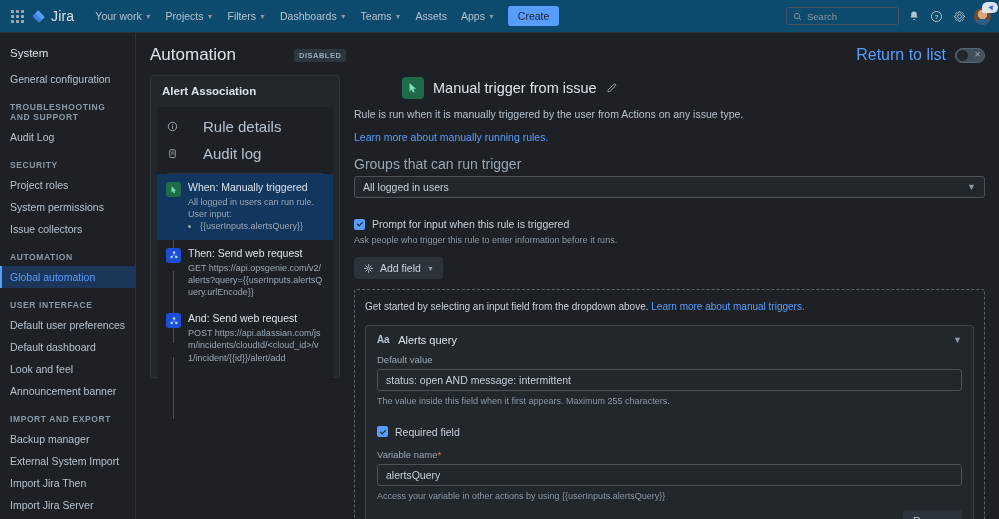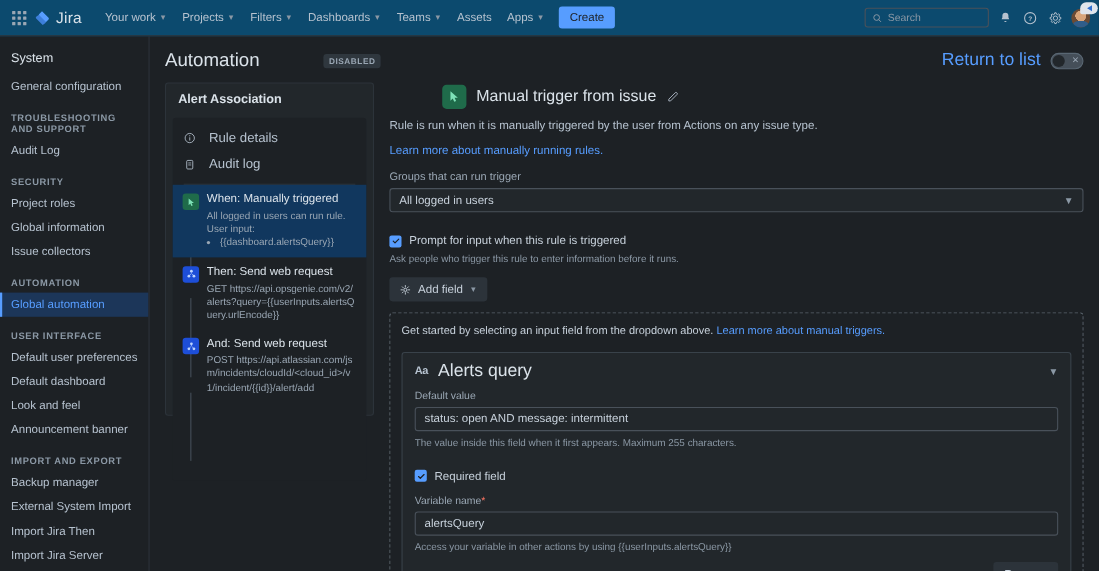--- a/index.html
+++ b/index.html
@@ -101,21 +101,21 @@
 
   .content { display: flex; padding: 0 14px; gap: 14px; }
 
   
   .rule-panel {
     width: 190px; flex: none; background: #22272b; border: 1px solid #2c333a;
     border-radius: 3px; padding: 9px 0 0 0; height: 303px;
   }
   .rule-panel-title { font-size: 11.5px; font-weight: 700; color: #dbe3ea; padding: 0 11px 10px 11px; }
   .rule-inner { background: #1d2125; border-radius: 3px; margin: 0 6px; padding: 6px 0 8px 0; height: 330px; position: relative; }
-  .rp-link { display: flex; align-items: center; gap: 12px; padding: 5px 10px; font-size: 12px; color: #b6c2cf; }
+  .rp-link { display: flex; align-items: center; gap: 25px; padding: 5px 10px; font-size: 15px; color: #b6c2cf; }
   .rp-sep { height: 1px; background: #2c333a; margin: 6px 10px 0 10px; }
 
   .node { display: flex; gap: 7px; padding: 7px 9px 7px 9px; position: relative; }
   .node.sel { background: #11375e; }
   .node-icon {
     width: 15px; height: 15px; border-radius: 3px; flex: none; margin-top: 1px;
     display: flex; align-items: center; justify-content: center;
   }
   .node-icon.green { background: #1f6b4a; }
   .node-icon.blue  { background: #1d4ed8; }
@@ -134,21 +134,21 @@
   .detail { flex: 1; padding-top: 2px; min-width: 0; }
   .detail-head { display: flex; align-items: center; gap: 9px; padding-left: 48px; }
   .detail-icon {
     width: 22px; height: 22px; border-radius: 4px; background: #1f6b4a;
     display: flex; align-items: center; justify-content: center; flex: none;
   }
   .detail-title { font-size: 14.5px; color: #dbe3ea; }
   .pencil { color: #b6c2cf; display: flex; align-items: center; }
   .desc { font-size: 10.5px; color: #b6c2cf; margin-top: 9px; }
   .lmlink { font-size: 10.5px; color: #579dff; display: block; margin-top: 11px; }
-  .flabel { font-size: 10px; color: #9aa7b4; margin-top: 13px; margin-bottom: 4px; }
+  .flabel { font-size: 14px; color: #9aa7b4; margin-top: 13px; margin-bottom: 4px; }
   .select {
     height: 22px; border: 1px solid #49515a; border-radius: 3px; background: #22272b;
     display: flex; align-items: center; padding: 0 8px; font-size: 10.5px; color: #c7d1db;
     width: 100%; position: relative;
   }
   .select .chev { margin-left: auto; color: #8b98a5; font-size: 9px; }
   .cbrow { display: flex; align-items: center; gap: 7px; margin-top: 20px; }
   .cbox {
     width: 11px; height: 11px; border-radius: 2px; background: #579dff; flex: none;
     display: flex; align-items: center; justify-content: center;
@@ -165,21 +165,21 @@
     border: 1px dashed #5a636c; border-radius: 3px; margin-top: 10px; padding: 10px;
   }
   .dash-text { font-size: 10px; color: #c7d1db; line-height: 1.45; }
   .dash-text a { color: #579dff; }
 
   .fieldcard {
     border: 1px solid #39424a; border-radius: 3px; margin-top: 10px; background: #22272b;
   }
   .fc-head { display: flex; align-items: center; gap: 9px; padding: 8px 11px; }
   .fc-aa { font-size: 10px; font-weight: 700; color: #b6c2cf; letter-spacing: -0.3px; }
-  .fc-title { font-size: 16px; color: #dbe3ea; }
+  .fc-title { font-size: 11px; color: #dbe3ea; }
   .fc-chev { margin-left: auto; color: #8b98a5; font-size: 9px; }
   .fc-body { padding: 0 11px 11px 11px; }
   .tlabel { font-size: 9.5px; color: #9aa7b4; margin-bottom: 4px; }
   .tlabel .req { color: #f87462; }
   .tinput {
     height: 22px; border: 1px solid #49515a; border-radius: 3px; background: #22272b;
     display: flex; align-items: center; padding: 0 8px; font-size: 10.5px; color: #c7d1db;
   }
   .removebtn {
     margin-left: auto; display: inline-block; background: #2c333a; color: #c7d1db;
@@ -281,21 +281,21 @@
   <nav class="sidebar">
     <div class="side-title">System</div>
 
     <a class="side-link">General configuration</a>
 
     <div class="side-sect">TROUBLESHOOTING AND SUPPORT</div>
     <a class="side-link">Audit Log</a>
 
     <div class="side-sect">SECURITY</div>
     <a class="side-link">Project roles</a>
-    <a class="side-link">Global information</a>
+    <a class="side-link">System permissions</a>
     <a class="side-link">Issue collectors</a>
 
     <div class="side-sect">AUTOMATION</div>
     <a class="side-link active">Global automation</a>
 
     <div class="side-sect">USER INTERFACE</div>
     <a class="side-link">Default user preferences</a>
     <a class="side-link">Default dashboard</a>
     <a class="side-link">Look and feel</a>
     <a class="side-link">Announcement banner</a>
@@ -355,21 +355,21 @@
               <svg width="10" height="10" viewBox="0 0 24 24">
                   <path d="M6 3.5 6 18l3.6-3.4 2.3 5.3 2.9-1.3-2.3-5.2 5 .1z" fill="#7ee2b8"></path>
                 </svg>
             </div>
             <div style="min-width:0;">
               <div class="node-title">When: Manually triggered</div>
               <div class="node-sub">
                 <div>All logged in users can run rule.</div>
                 <div>User input:</div>
                 <ul>
-                  <li>{{dashboard.alertsQuery}}</li>
+                  <li>{{userInputs.alertsQuery}}</li>
                 </ul>
               </div>
             </div>
           </div>
 
           <div class="node">
             <div class="node-icon blue">
               <svg width="10" height="10" viewBox="0 0 24 24">
                   <circle cx="12" cy="6" r="3" fill="#bcd4ff"></circle>
                   <circle cx="6.5" cy="17" r="3" fill="#bcd4ff"></circle>

